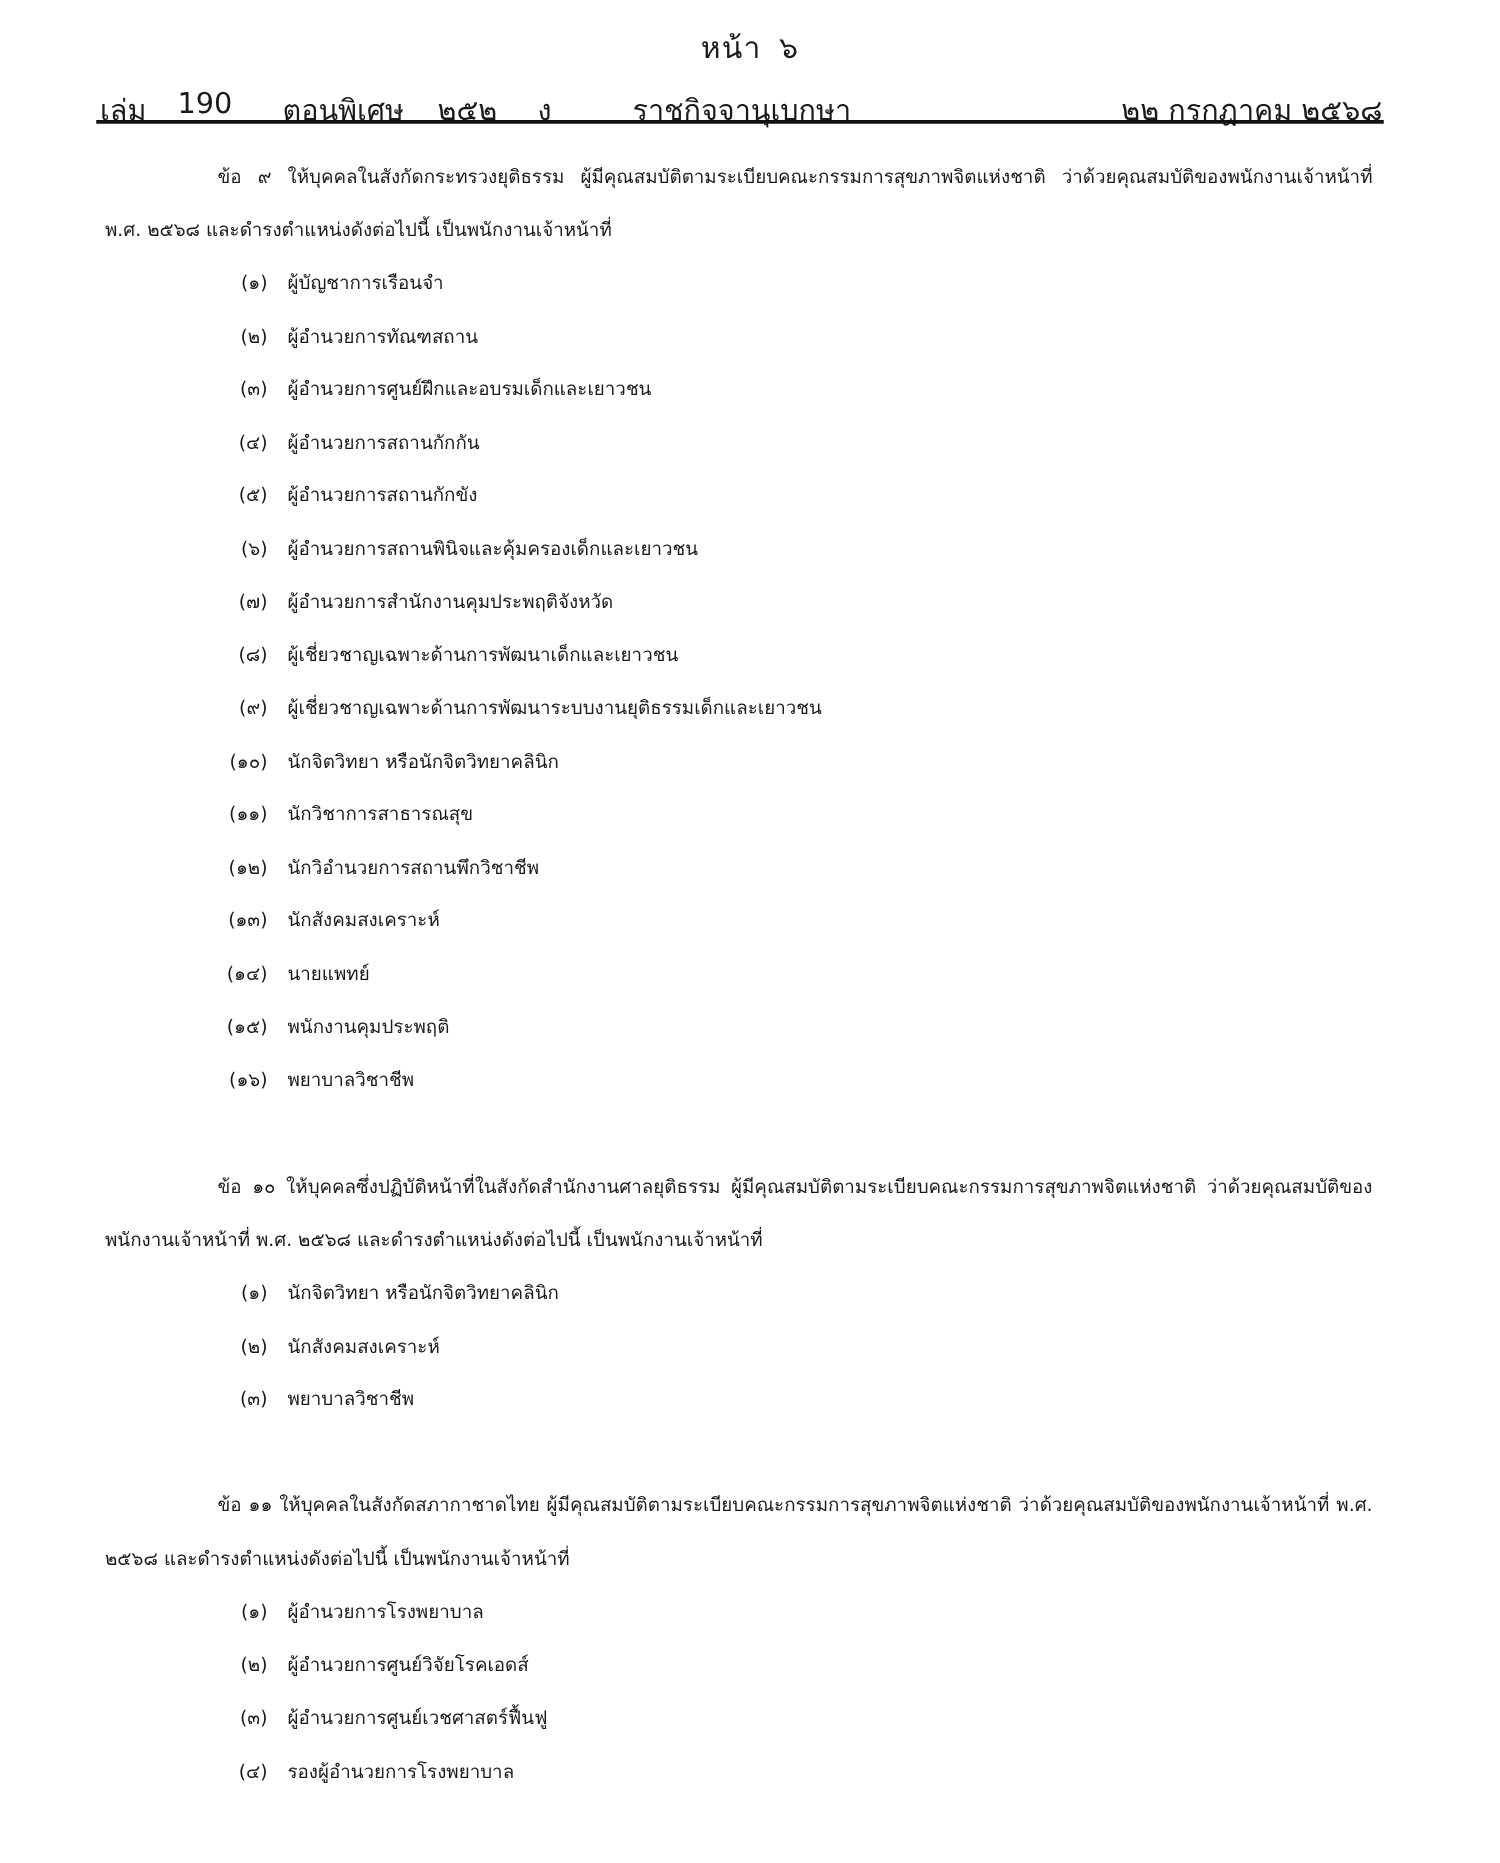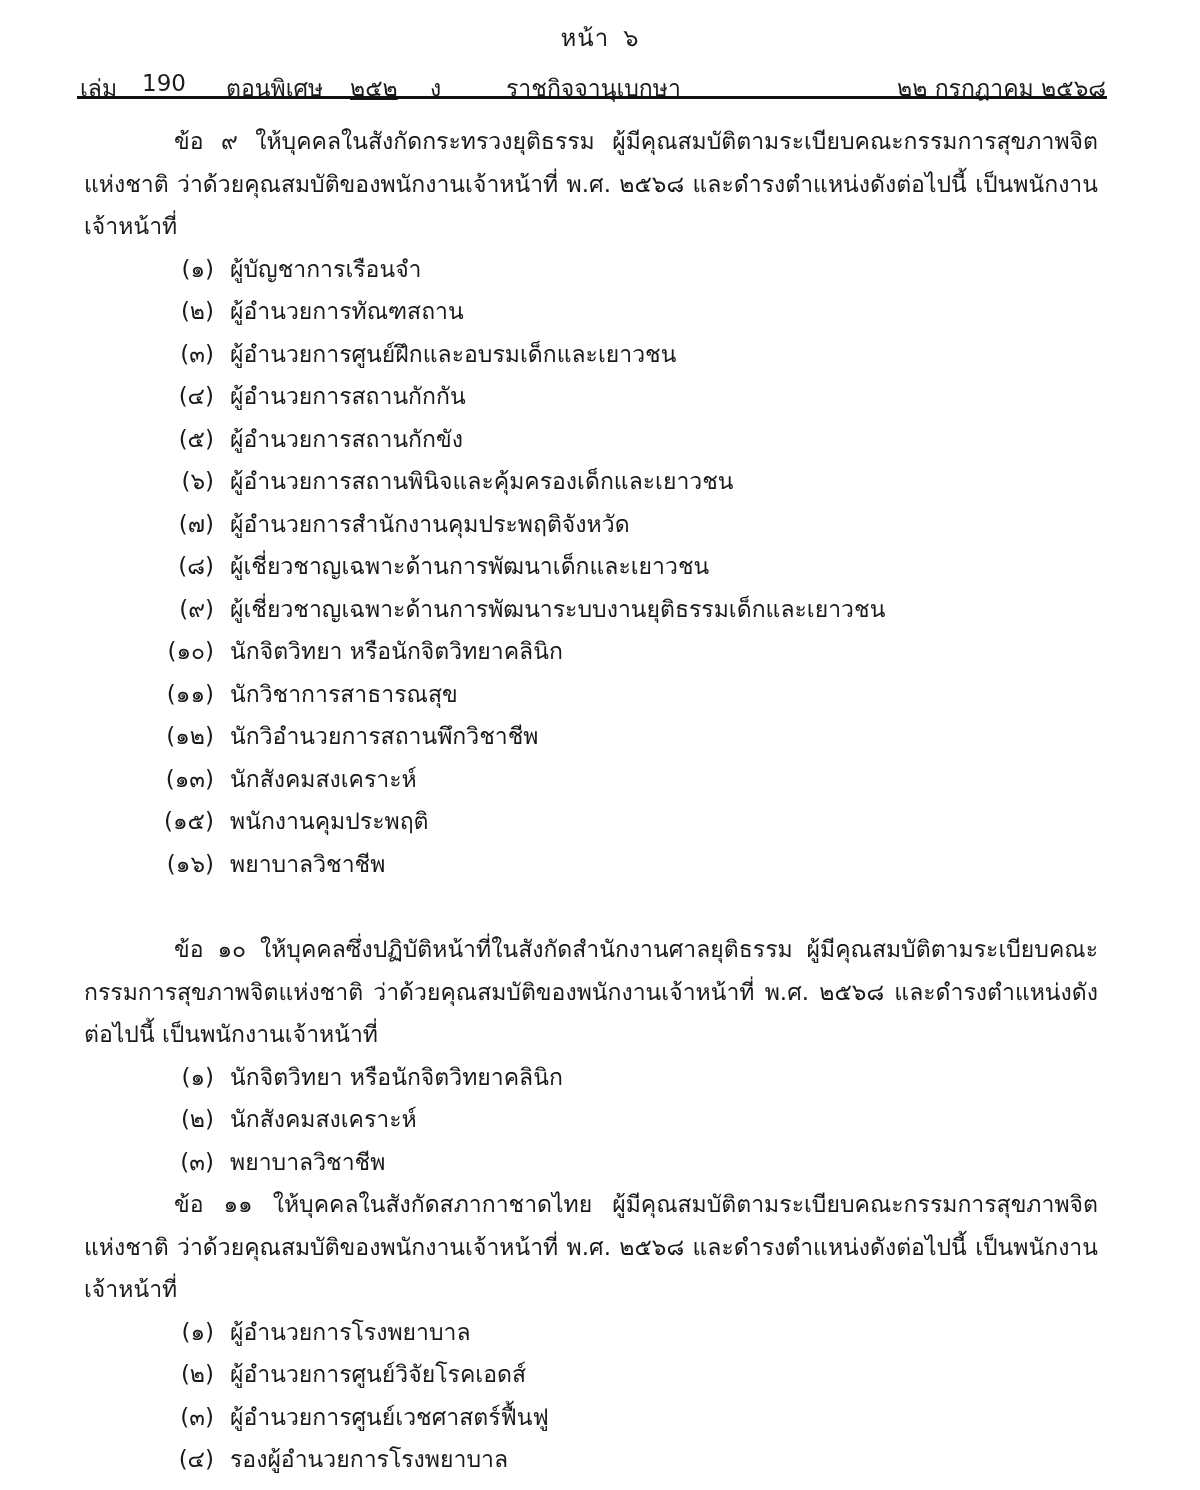--- a/index.html
+++ b/index.html
@@ -34,37 +34,37 @@
       top: 58px;
       left: 80px;
       width: 1026px;
       height: 36px;
       font-size: 23px;
     }
     .header-row span { position: absolute; top: 0; white-space: nowrap; margin-top: 12px; }
     .h-volume-label { left: 0; }
     .h-volume-num { left: 62px; }
     .h-issue-label { left: 146px; }
-    .h-issue-num { left: 270px; text-decoration: underline; }
+    .h-issue-num { left: 270px; }
     .h-issue-suffix { left: 350px; }
     .h-gazette-title { left: 426px; text-align: right; }
     .h-date { right: 0; }
     .header-rule {
       position: absolute;
       top: 96px;
       left: 77px;
       width: 1030px;
       height: 3px;
       background: #111111;
     }
     .body-text {
       position: absolute;
       left: 84px;
       width: 1014px;
-      font-size: 23px;
+      font-size: 15px;
       line-height: 42.5px;
     }
     .para {
       text-align: justify;
       text-align-last: left;
       text-indent: 90px;
       margin: 0;
     }
     .item {
       position: relative;
@@ -151,20 +151,24 @@
       </div>
     <div class="item">
         <span class="idx">(๑๒)</span>
         <span class="txt">นักวิอำนวยการสถานพึกวิชาชีพ</span>
       </div>
     <div class="item">
         <span class="idx">(๑๓)</span>
         <span class="txt">นักสังคมสงเคราะห์</span>
       </div>
     <div class="item">
+        <span class="idx">(๑๔)</span>
+        <span class="txt">นายแพทย์</span>
+      </div>
+    <div class="item">
         <span class="idx">(๑๕)</span>
         <span class="txt">พนักงานคุมประพฤติ</span>
       </div>
     <div class="item">
         <span class="idx">(๑๖)</span>
         <span class="txt">พยาบาลวิชาชีพ</span>
       </div>
   </div>
 
   <div class="body-text" style="top:928px;">

